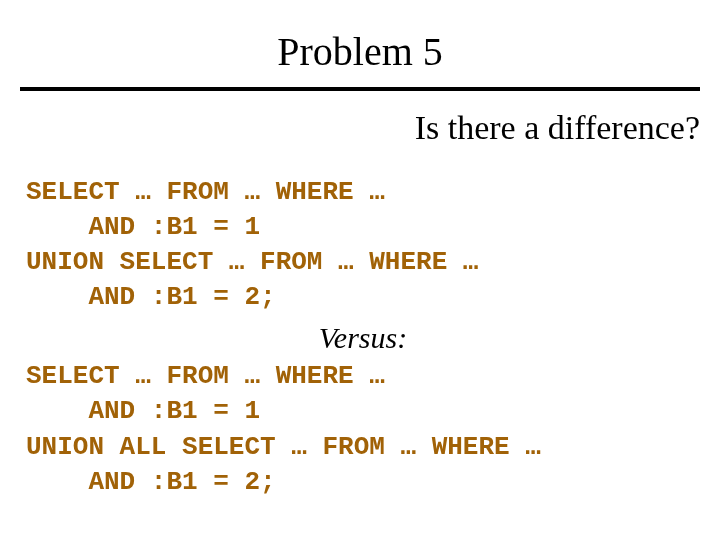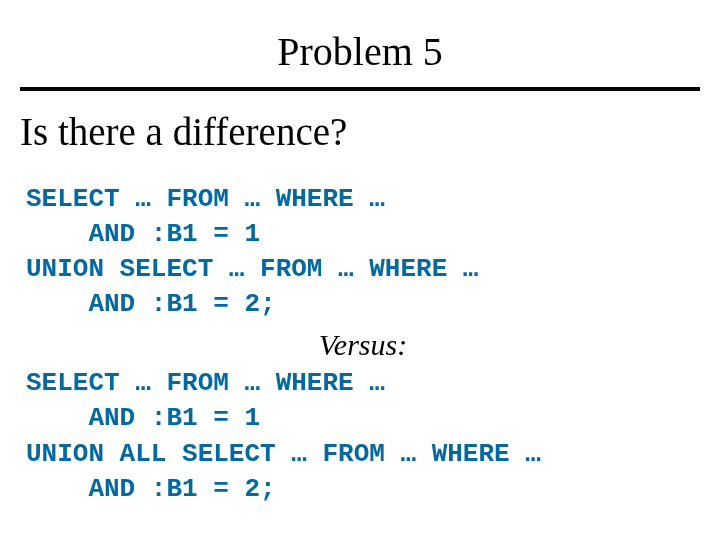--- a/index.html
+++ b/index.html
@@ -24,30 +24,30 @@
     font-weight: normal;
     margin-top: 8px;
     margin-bottom: 12px;
   }
   .rule {
     border: none;
     border-top: 4px solid #000;
     margin: 0 0 18px 0;
   }
   .subtitle {
-    text-align: left;
-    font-size: 39px;
+    text-align: right;
+    font-size: 34px;
     font-weight: normal;
     margin-bottom: 28px;
   }
   .code {
     font-family: "Courier New", Courier, monospace;
     font-weight: bold;
     font-size: 26px;
-    color: #0369a1;
+    color: #a16207;
     line-height: 1.35;
     white-space: pre;
     margin-left: 6px;
   }
   .versus {
     font-family: "Times New Roman", Times, serif;
     font-style: italic;
     font-weight: normal;
     font-size: 30px;
     color: #000;

